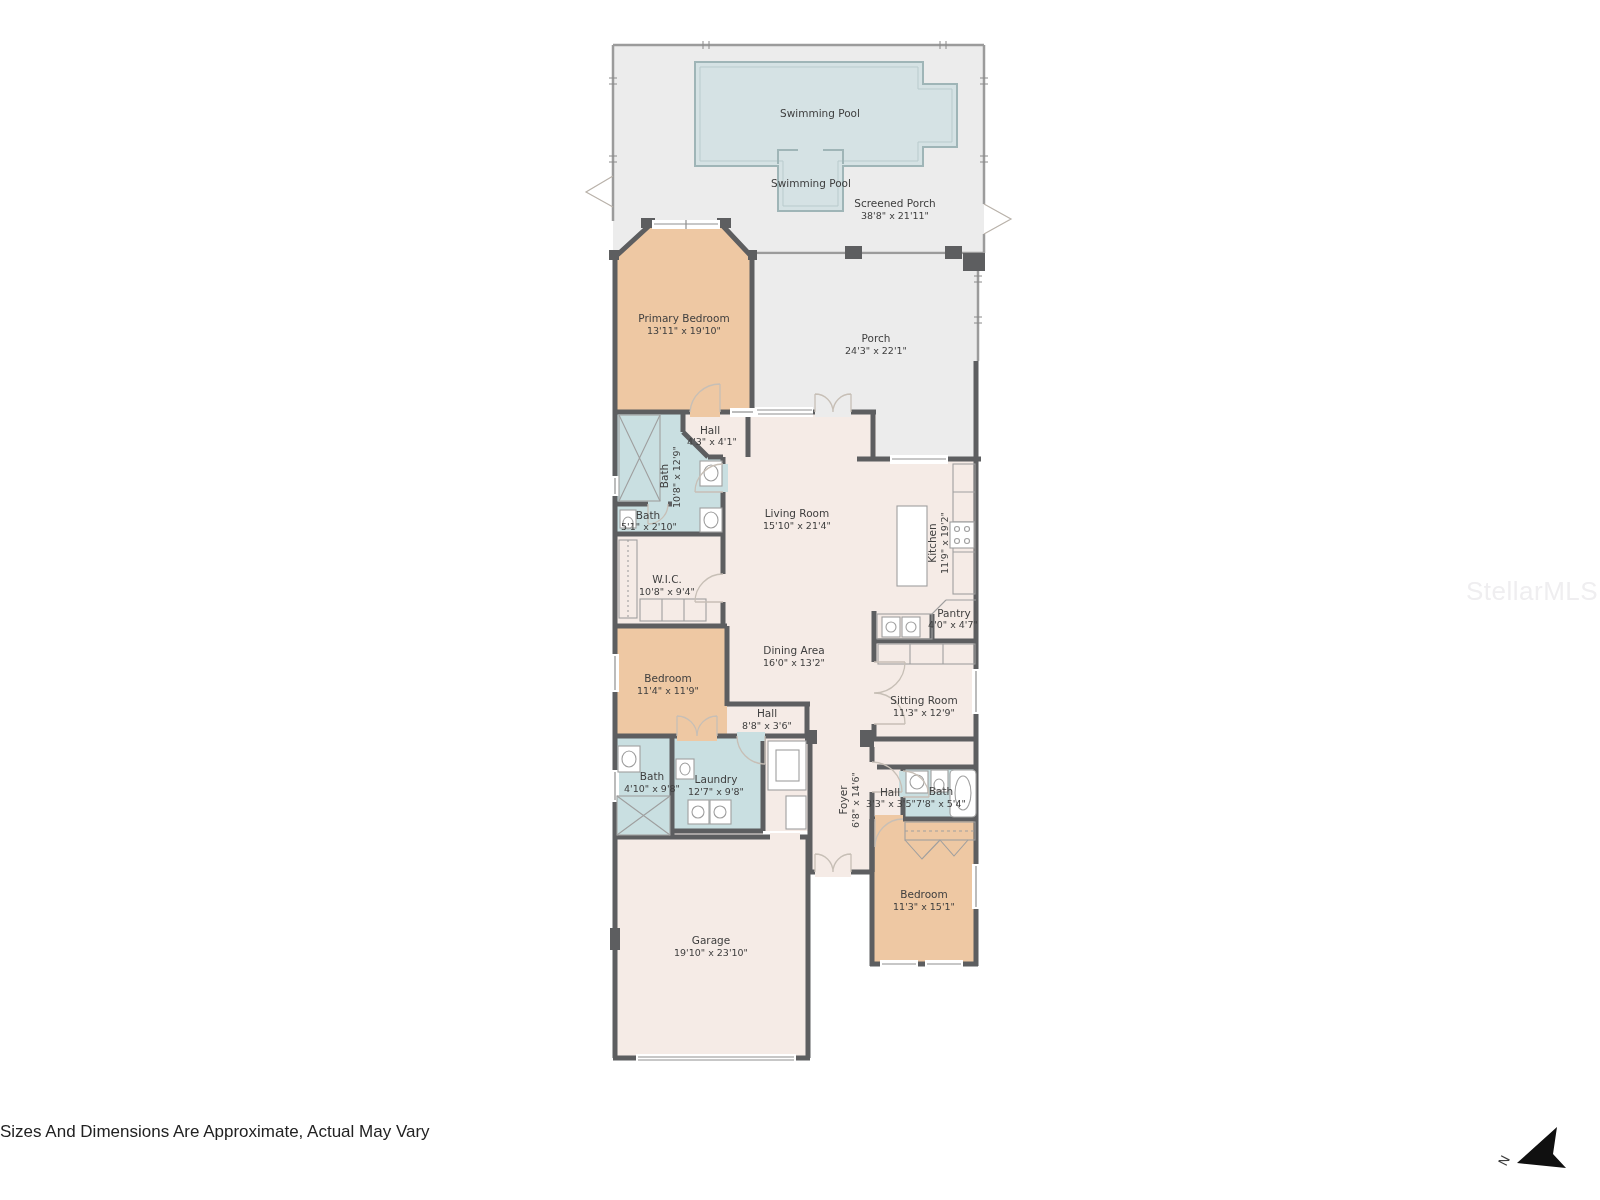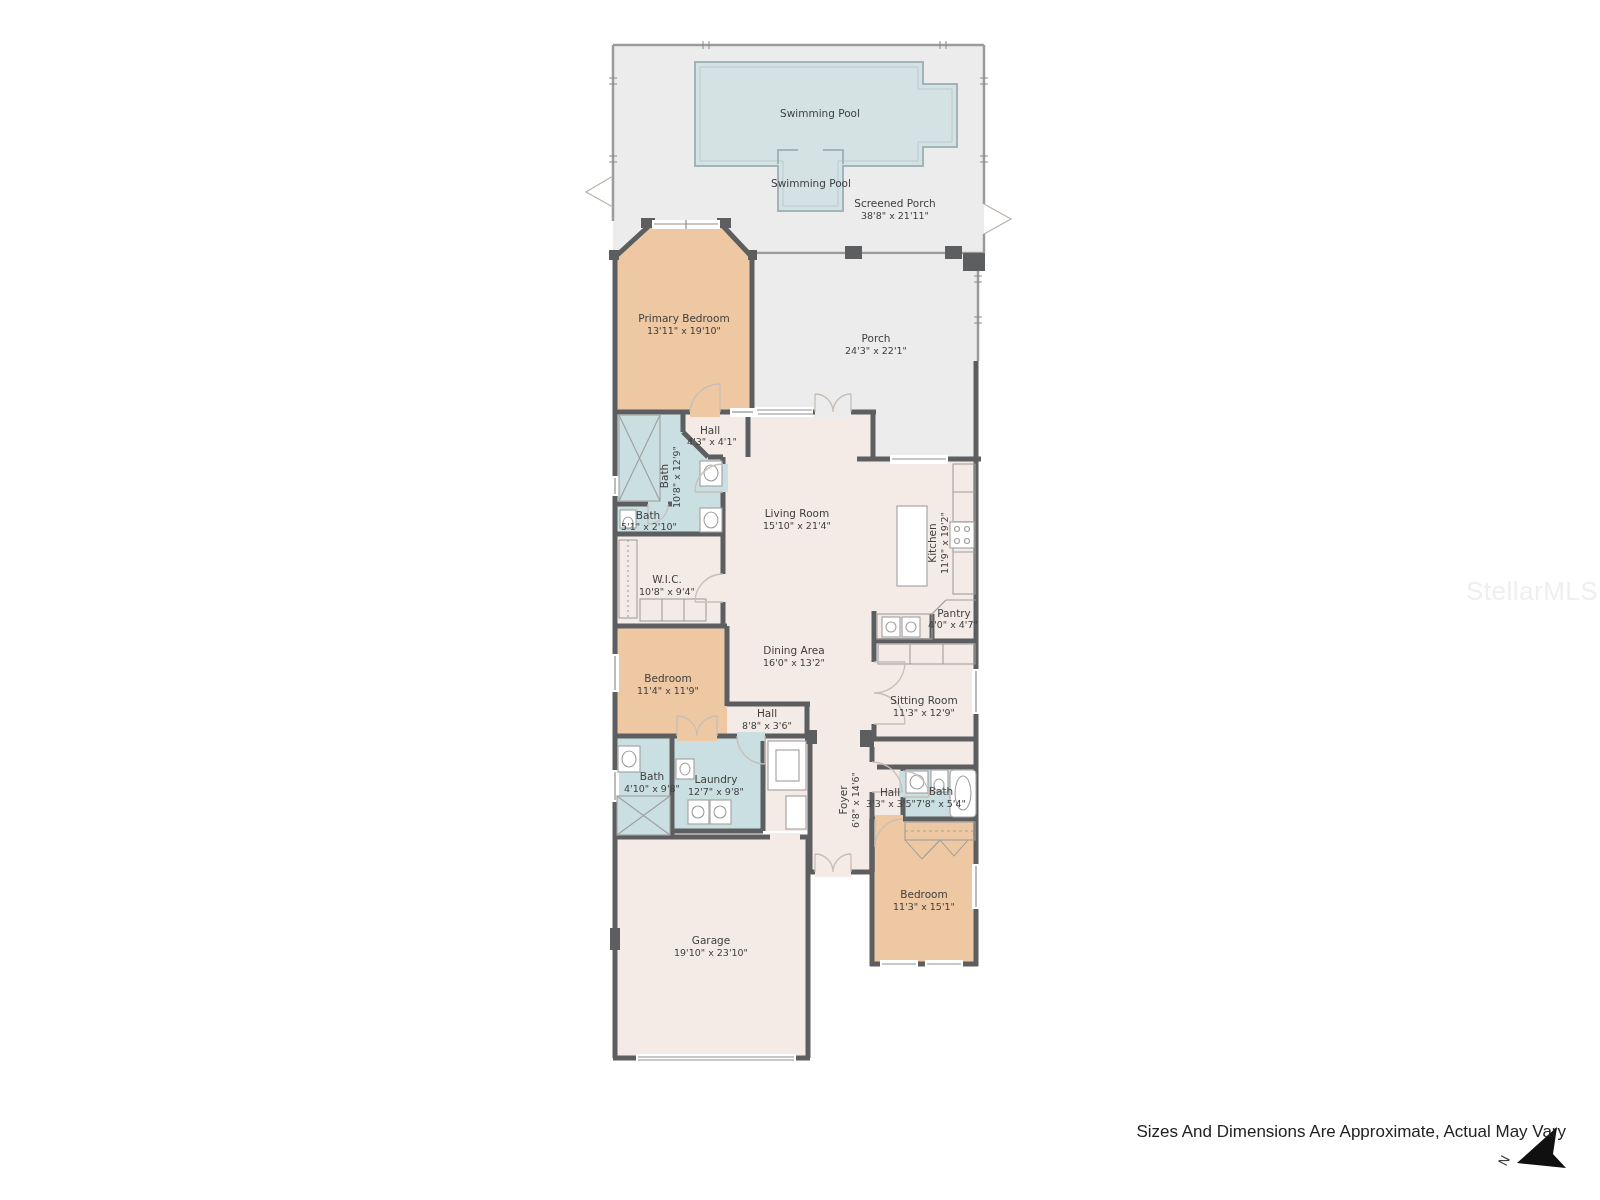--- a/index.html
+++ b/index.html
@@ -5,21 +5,21 @@
   html,body{margin:0;padding:0;background:#ffffff;}
   body{width:1600px;height:1200px;position:relative;overflow:hidden;
        font-family:"DejaVu Sans",sans-serif;}
   .plan-wrap{position:absolute;left:0;top:14px;width:1600px;height:1200px;}
   svg{display:block;}
   svg text{fill:#3e3e3e;font-family:"DejaVu Sans",sans-serif;}
   .rname{font-size:10.5px;}
   .rdims{font-size:9.5px;}
   .pool-label{font-size:10.5px;}
   .disclaimer{position:absolute;left:0;top:1122px;width:1566px;
-      text-align:right;font-size:17px;color:#222;
+      text-align:left;font-size:17px;color:#222;
       font-family:"Liberation Sans",sans-serif;}
   .watermark{position:absolute;left:1466px;top:576px;font-size:26px;
       color:#efeef0;letter-spacing:0.5px;
       font-family:"Liberation Sans",sans-serif;user-select:none;}
 </style>
 </head>
 <body>
 
 <div class="plan-wrap">
 <svg width="1600" height="1200" viewBox="0 0 1600 1200">

